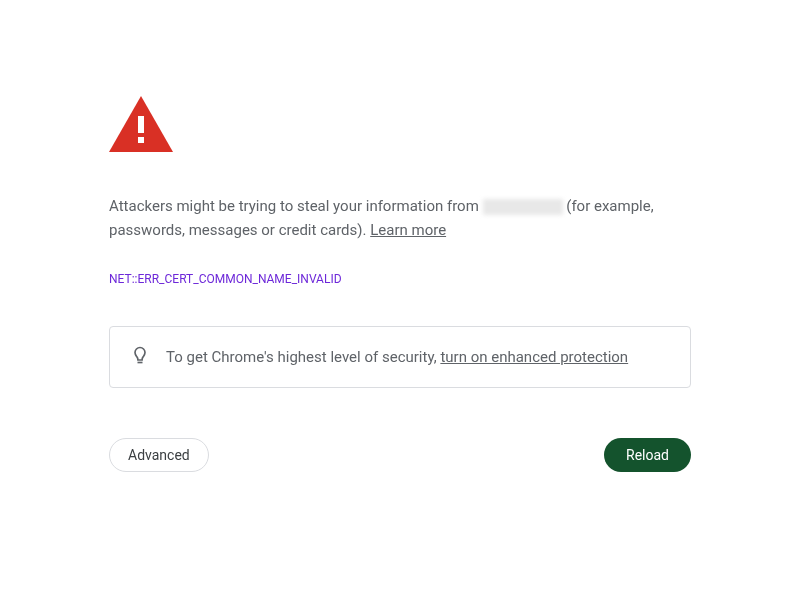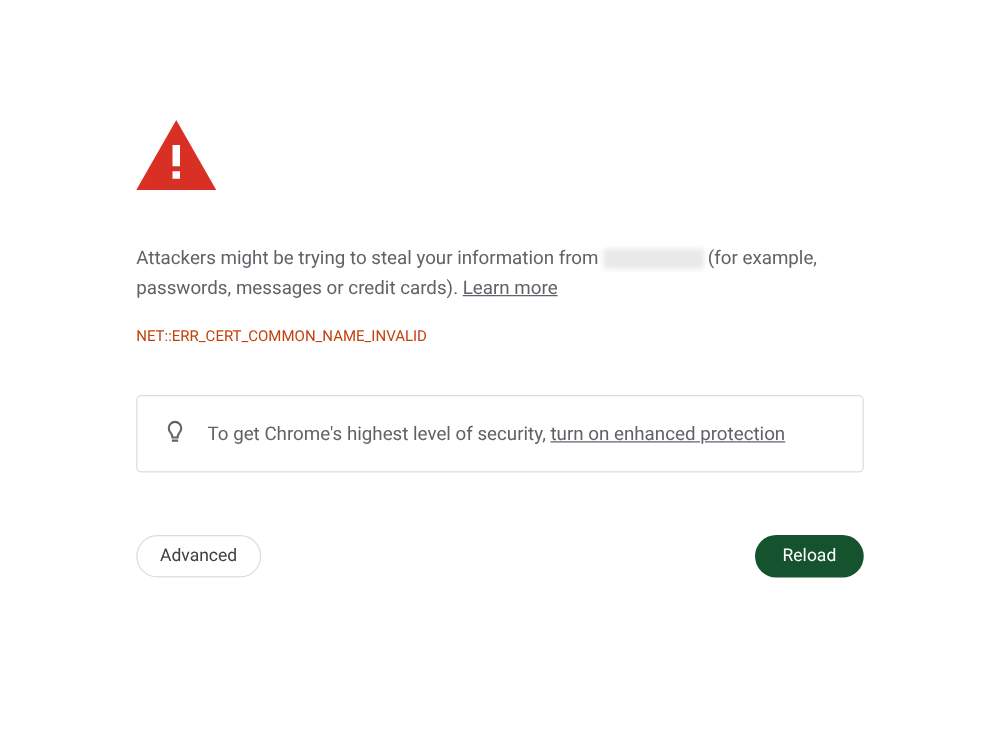--- a/index.html
+++ b/index.html
@@ -24,38 +24,38 @@
     .title {
       font-size: 25px;
       font-weight: 400;
       color: #202124;
       margin-bottom: 22px;
     }
     .description {
       font-size: 15px;
       color: #5f6368;
       line-height: 1.6;
-      margin-bottom: 20px;
+      margin-bottom: 30px;
     }
     .redacted {
       display: inline-block;
       width: 80px;
       height: 16px;
       background: #e8e8e8;
       vertical-align: middle;
       filter: blur(2px);
     }
     .learn-more {
       color: #5f6368;
       text-decoration: underline;
       cursor: pointer;
     }
     .error-code {
       font-size: 12px;
-      color: #c2410c;
+      color: #6d28d9;
       margin-bottom: 40px;
     }
     .info-box {
       border: 1px solid #dadce0;
       border-radius: 4px;
       padding: 18px 20px;
       display: flex;
       align-items: center;
       gap: 16px;
       margin-bottom: 50px;

